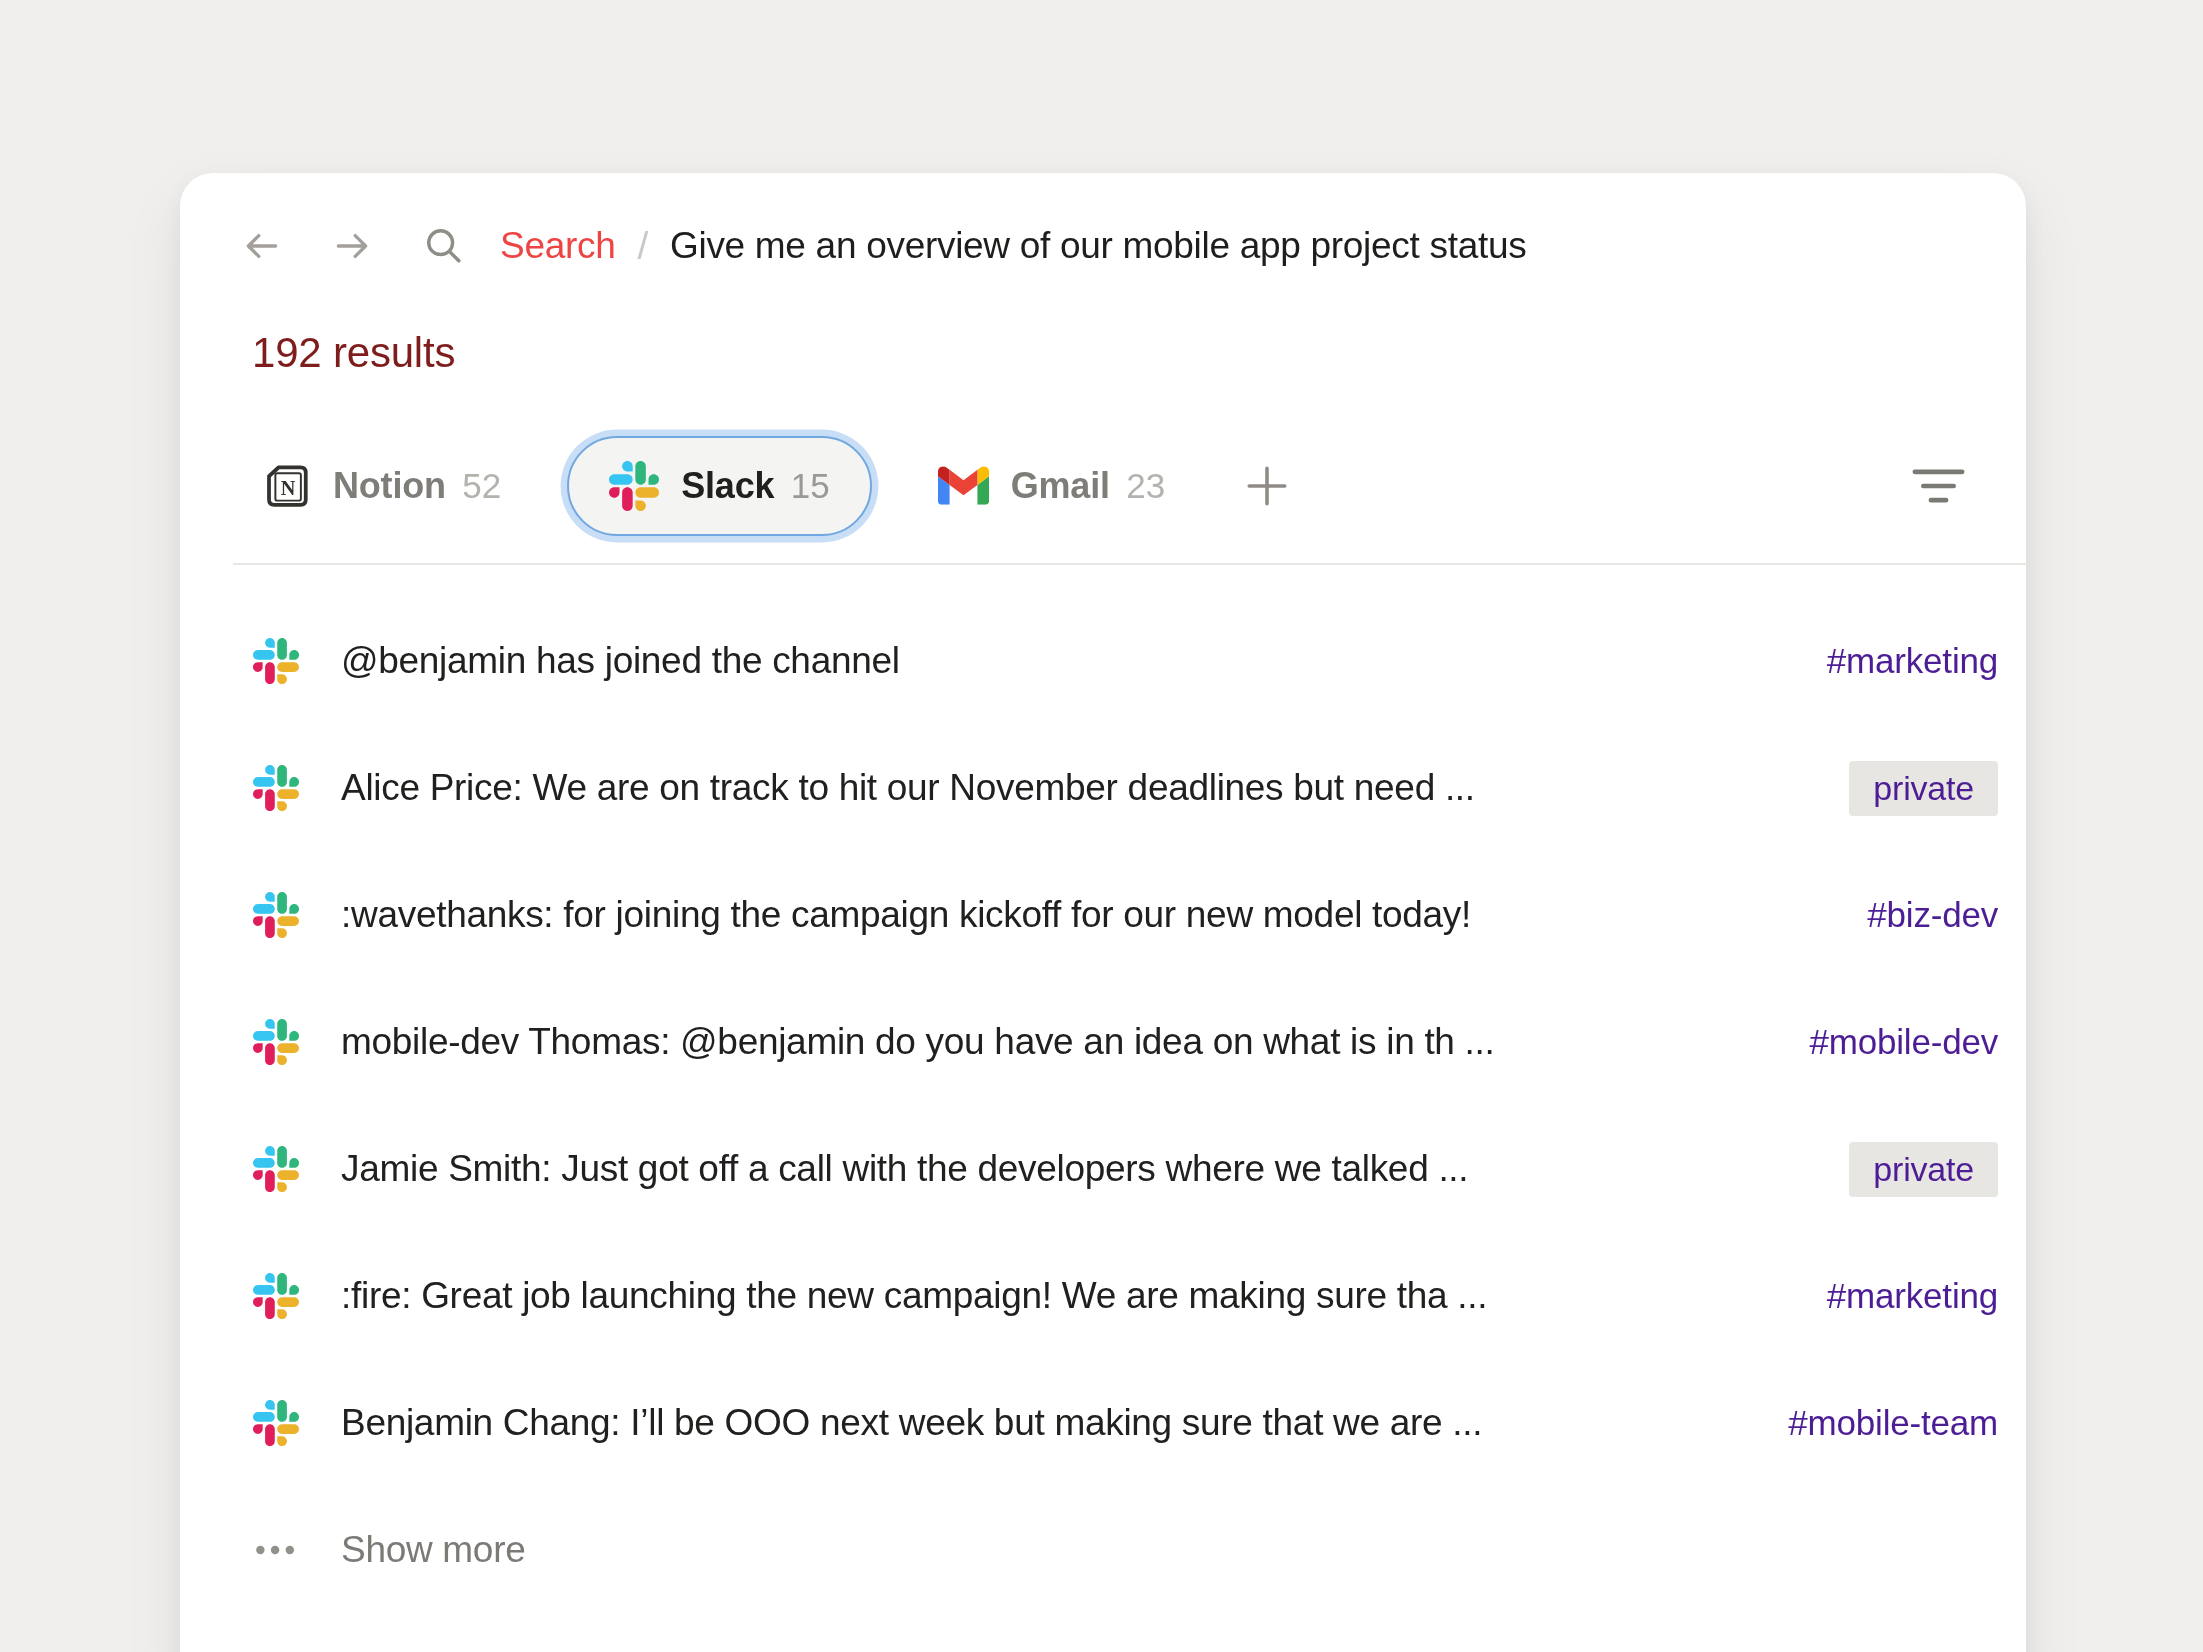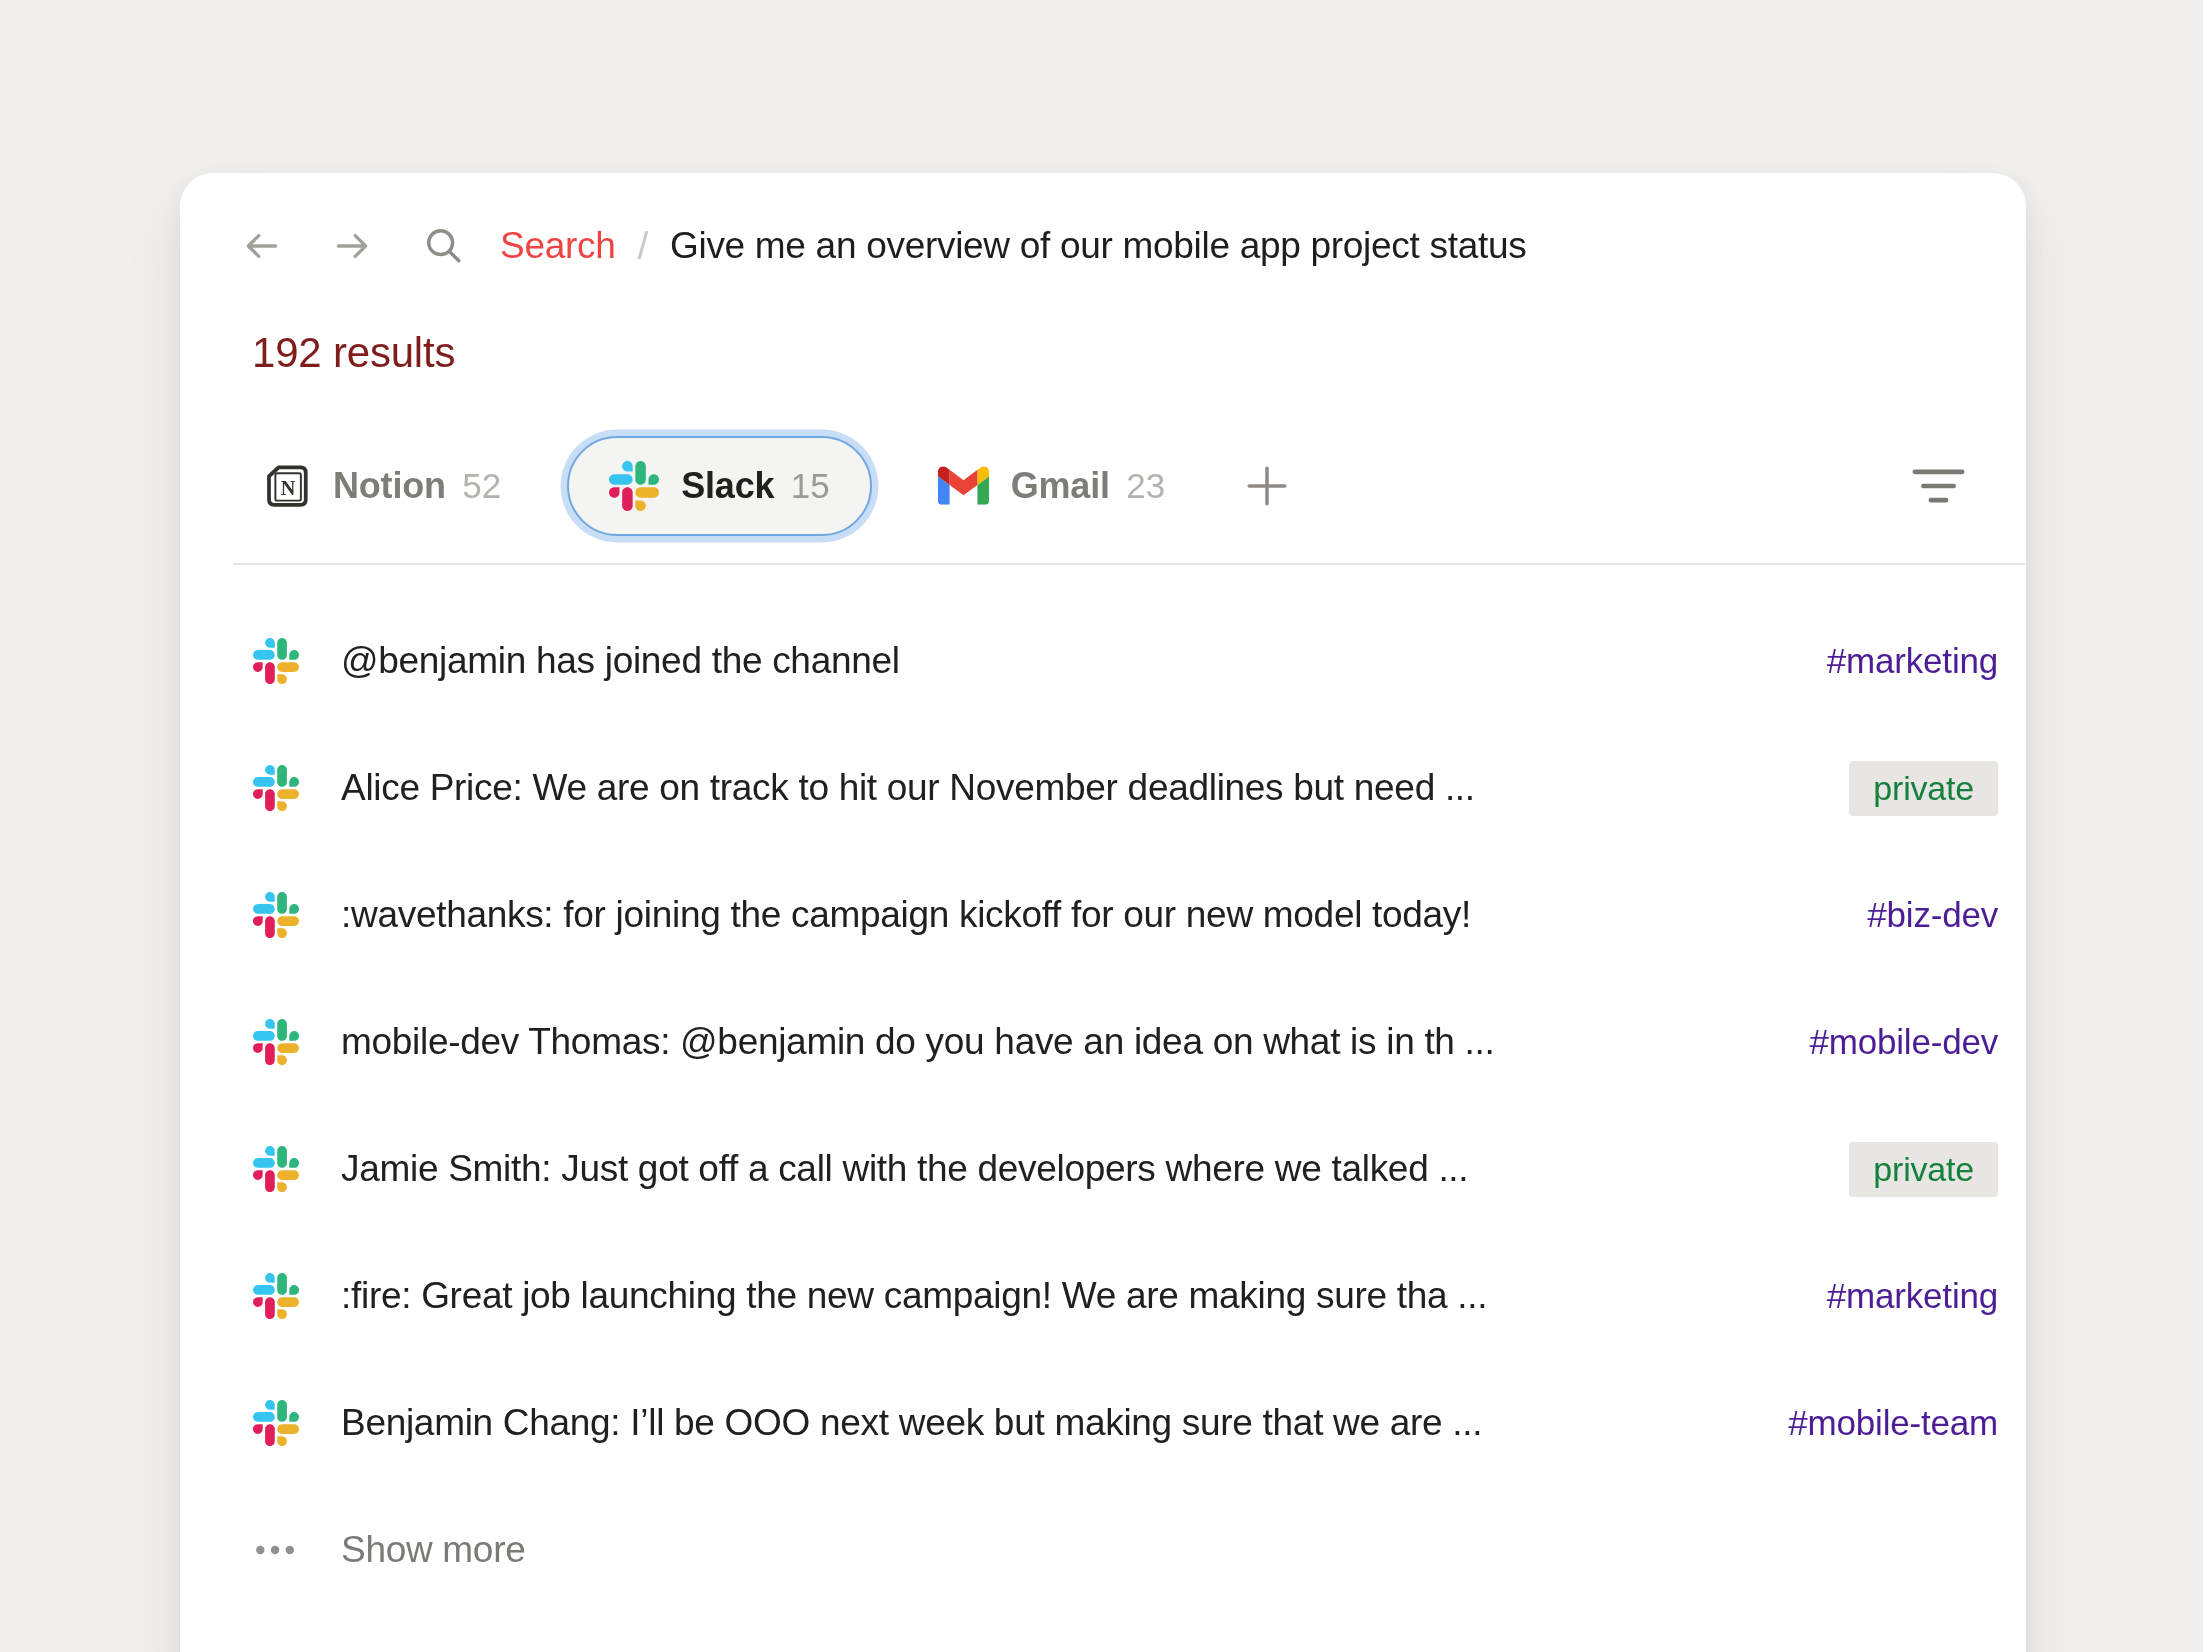--- a/index.html
+++ b/index.html
@@ -77,21 +77,21 @@
   }
   .row-icon{width:46px;height:46px;flex:0 0 auto;}
   .row-text{
     margin-left:42px;
     font-size:37px;color:#21201e;letter-spacing:-0.3px;
     white-space:nowrap;overflow:hidden;
     flex:1 1 auto;
   }
   .row-meta{flex:0 0 auto;margin-left:37px;font-size:35px;color:#4c1d95;letter-spacing:-0.2px;}
   .row-meta[data-kind="badge"]{
-    background:#e7e6e2;color:#15803d;
+    background:#e7e6e2;color:#4c1d95;
     padding:8.3px 24px;border-radius:4px;
     font-size:34px;
   }
   
   .show-more{
     display:flex;align-items:center;
     height:127px;padding:0 59px 0 73px;
   }
   .more-icon{width:46px;height:46px;color:#92908b;flex:0 0 auto;}
   .show-more-label{margin-left:42px;font-size:37px;color:#7c7a75;letter-spacing:-0.3px;}

